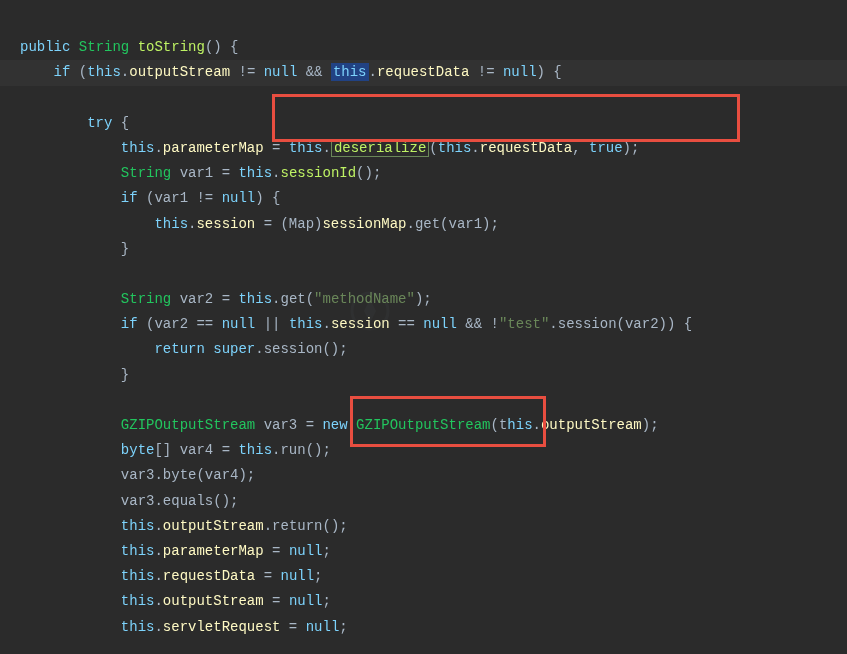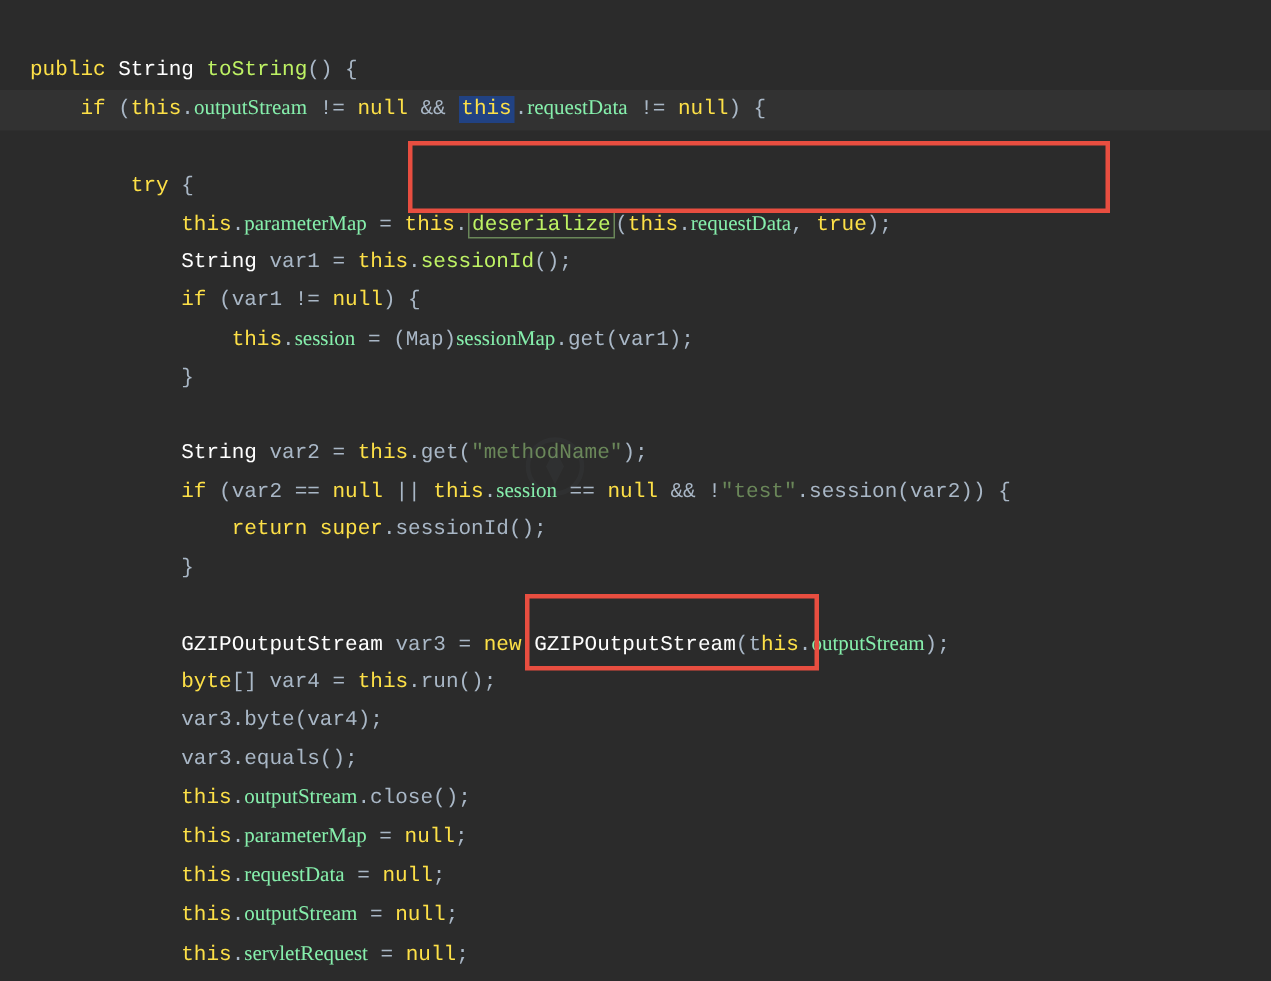--- a/index.html
+++ b/index.html
@@ -12,24 +12,24 @@
     color: #A9B7C6;
     width: 847px;
     height: 654px;
     overflow: hidden;
     position: relative;
   }
   .code-container {
     padding: 10px 0 0 20px;
     white-space: pre;
   }
-  .kw { color: #fde047; }
-  .type { color: #ffffff; }
+  .kw { color: #7dd3fc; }
+  .type { color: #22c55e; }
   .method { color: #bef264; }
-  .field { color: #86efac; font-family: Liberation Serif, serif; }
+  .field { color: #fef9c3; }
   .str { color: #6A8759; }
   .paren { color: #A9B7C6; }
   .line-highlight {
     background: #323232;
     display: block;
     margin-left: -20px;
     padding-left: 20px;
     width: 847px;
   }
   .this-highlight {
@@ -74,28 +74,28 @@
 <span class="line-highlight">    <span class="kw">if</span><span> (</span><span class="kw">this</span><span>.</span><span class="field">outputStream</span><span> != </span><span class="kw">null</span><span> &amp;&amp; </span><span class="this-highlight kw">this</span><span>.</span><span class="field">requestData</span><span> != </span><span class="kw">null</span><span>) {</span></span>
 <span>        <span class="kw">try</span><span> {</span></span>
 <span>            <span class="kw">this</span><span>.</span><span class="field">parameterMap</span><span> = </span><span class="kw">this</span><span>.</span><span class="green-box method">deserialize</span><span>(</span><span class="kw">this</span><span>.</span><span class="field">requestData</span><span>, </span><span class="kw">true</span><span>);</span></span>
 <span>            <span class="type">String</span><span> var1 = </span><span class="kw">this</span><span>.</span><span class="method">sessionId</span><span>();</span></span>
 <span>            <span class="kw">if</span><span> (var1 != </span><span class="kw">null</span><span>) {</span></span>
 <span>                <span class="kw">this</span><span>.</span><span class="field">session</span><span> = (Map)</span><span class="field">sessionMap</span><span>.get(var1);</span></span>
 <span>            <span>}</span></span>
 <span> </span>
 <span>            <span class="type">String</span><span> var2 = </span><span class="kw">this</span><span>.get(</span><span class="str">"methodName"</span><span>);</span></span>
 <span>            <span class="kw">if</span><span> (var2 == </span><span class="kw">null</span><span> || </span><span class="kw">this</span><span>.</span><span class="field">session</span><span> == </span><span class="kw">null</span><span> &amp;&amp; !</span><span class="str">"test"</span><span>.session(var2)) {</span></span>
-<span>                <span class="kw">return super</span><span>.sessionId();</span></span>
+<span>                <span class="kw">return super</span><span>.session();</span></span>
 <span>            <span>}</span></span>
 <span> </span>
 <span>            <span class="type">GZIPOutputStream</span><span> var3 = </span><span class="kw">new</span><span> </span><span class="type">GZIPOutputStream</span><span>(t</span><span class="kw">his</span><span>.</span><span class="field">outputStream</span><span>);</span></span>
 <span>            <span class="kw">byte</span><span>[] var4 = </span><span class="kw">this</span><span>.run();</span></span>
 <span>            <span>var3.byte(var4);</span></span>
 <span>            <span>var3.equals();</span></span>
-<span>            <span class="kw">this</span><span>.</span><span class="field">outputStream</span><span>.close();</span></span>
+<span>            <span class="kw">this</span><span>.</span><span class="field">outputStream</span><span>.return();</span></span>
 <span>            <span class="kw">this</span><span>.</span><span class="field">parameterMap</span><span> = </span><span class="kw">null</span><span>;</span></span>
 <span>            <span class="kw">this</span><span>.</span><span class="field">requestData</span><span> = </span><span class="kw">null</span><span>;</span></span>
 <span>            <span class="kw">this</span><span>.</span><span class="field">outputStream</span><span> = </span><span class="kw">null</span><span>;</span></span>
 <span>            <span class="kw">this</span><span>.</span><span class="field">servletRequest</span><span> = </span><span class="kw">null</span><span>;</span></span>
 </div>
 
 <div class="red-box" style="top:94px;left:272px;width:462px;height:42px;"></div>
 <div class="red-box" style="top:396px;left:350px;width:190px;height:45px;"></div>
 
 <div class="watermark">

